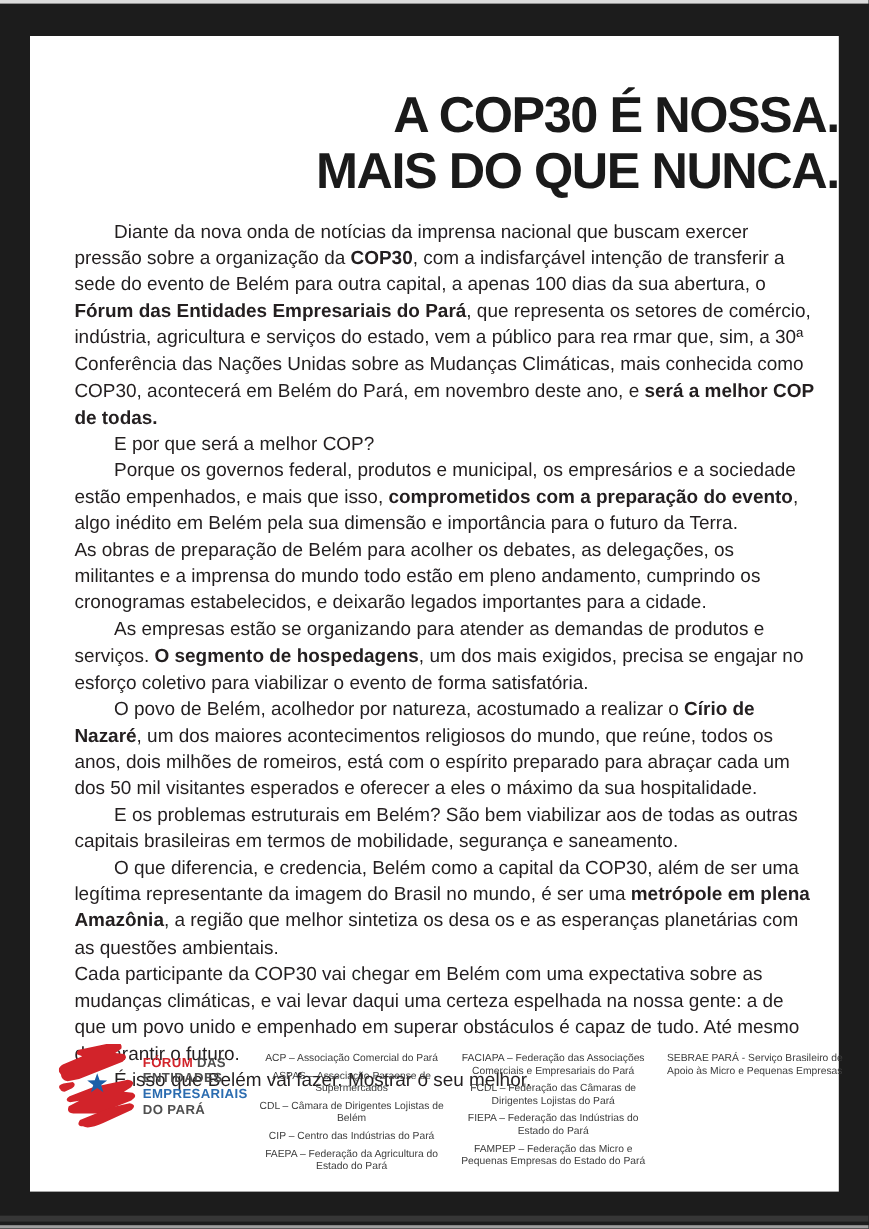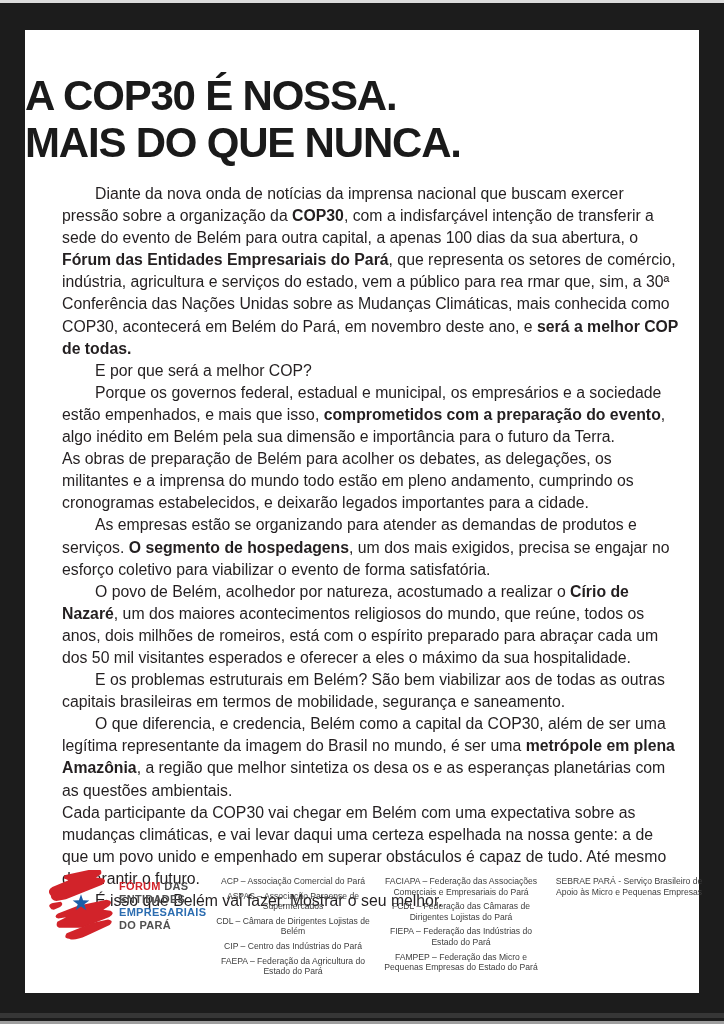--- a/index.html
+++ b/index.html
@@ -9,21 +9,21 @@
     font-family:"Liberation Sans", sans-serif;
   }
   .edge-top { position:absolute; top:0; left:0; right:0; height:3px; background:#dcdcdc; }
   .edge-bottom-dark { position:absolute; bottom:6px; left:0; right:0; height:5px; background:#363636; }
   .edge-bottom-light { position:absolute; bottom:0; left:0; right:0; height:3px; background:#9e9e9e; }
   .sheet {
     position:absolute; left:25px; top:30px; width:674px; height:963px;
     background:#ffffff; color:#231f20;
   }
   .title {
-    margin:42px 0 0 0; text-align:left;
+    margin:42px 0 0 0; text-align:right;
     font-size:42px; line-height:47px; font-weight:bold;
     letter-spacing:-1.2px; color:#1a1a1a;
   }
   .body-text {
     margin:17px 17px 0 37px;
     font-size:15.8px; line-height:22.1px; color:#231f20;
     text-align:left;
   }
   .para { margin:0; }
   .para.indent { text-indent:33px; }
@@ -51,21 +51,21 @@
   <div class="edge-bottom-dark"></div>
   <div class="edge-bottom-light"></div>
 
   <div class="sheet">
 
     <h1 class="title"><span>A COP30 É NOSSA.</span><br><span>MAIS DO QUE NUNCA.</span></h1>
 
     <div class="body-text">
         <p class="para indent"><span>Diante da nova onda de notícias da imprensa nacional que buscam exercer pressão sobre a organização da </span><strong>COP30</strong><span>, com a indisfarçável intenção de transferir a sede do evento de Belém para outra capital, a apenas 100 dias da sua abertura, o </span><strong>Fórum das Entidades Empresariais do Pará</strong><span>, que representa os setores de comércio, indústria, agricultura e serviços do estado, vem a público para rea rmar que, sim, a 30ª Conferência das Nações Unidas sobre as Mudanças Climáticas, mais conhecida como COP30, acontecerá em Belém do Pará, em novembro deste ano, e </span><strong>será a melhor COP de todas.</strong></p>
         <p class="para indent"><span>E por que será a melhor COP?</span></p>
-        <p class="para indent"><span>Porque os governos federal, estadual e municipal, os empresários e a sociedade estão empenhados, e mais que isso, </span><strong>comprometidos com a preparação do evento</strong><span>, algo inédito em Belém pela sua dimensão e importância para o futuro da Terra.</span></p>
+        <p class="para indent"><span>Porque os governos federal, produtos e municipal, os empresários e a sociedade estão empenhados, e mais que isso, </span><strong>comprometidos com a preparação do evento</strong><span>, algo inédito em Belém pela sua dimensão e importância para o futuro da Terra.</span></p>
         <p class="para"><span>As obras de preparação de Belém para acolher os debates, as delegações, os militantes e a imprensa do mundo todo estão em pleno andamento, cumprindo os cronogramas estabelecidos, e deixarão legados importantes para a cidade.</span></p>
         <p class="para indent"><span>As empresas estão se organizando para atender as demandas de produtos e serviços. </span><strong>O segmento de hospedagens</strong><span>, um dos mais exigidos, precisa se engajar no esforço coletivo para viabilizar o evento de forma satisfatória.</span></p>
         <p class="para indent"><span>O povo de Belém, acolhedor por natureza, acostumado a realizar o </span><strong>Círio de Nazaré</strong><span>, um dos maiores acontecimentos religiosos do mundo, que reúne, todos os anos, dois milhões de romeiros, está com o espírito preparado para abraçar cada um dos 50 mil visitantes esperados e oferecer a eles o máximo da sua hospitalidade.</span></p>
         <p class="para indent"><span>E os problemas estruturais em Belém? São bem viabilizar aos de todas as outras capitais brasileiras em termos de mobilidade, segurança e saneamento.</span></p>
         <p class="para indent"><span>O que diferencia, e credencia, Belém como a capital da COP30, além de ser uma legítima representante da imagem do Brasil no mundo, é ser uma </span><strong>metrópole em plena Amazônia</strong><span>, a região que melhor sintetiza os desa os e as esperanças planetárias com as questões ambientais.</span></p>
         <p class="para"><span>Cada participante da COP30 vai chegar em Belém com uma expectativa sobre as mudanças climáticas, e vai levar daqui uma certeza espelhada na nossa gente: a de que um povo unido e empenhado em superar obstáculos é capaz de tudo. Até mesmo de garantir o futuro.</span></p>
         <p class="para indent"><span>É isso que Belém vai fazer. Mostrar o seu melhor.</span></p>
       </div>
 
     <div class="footer">

